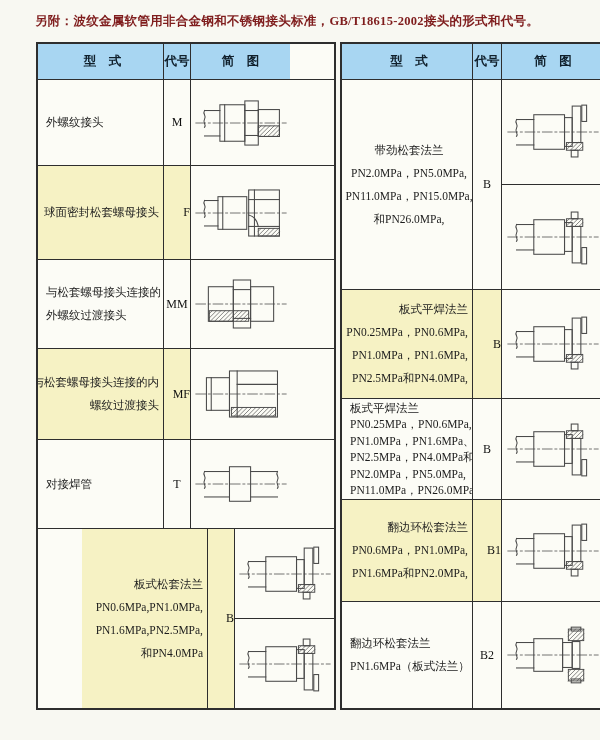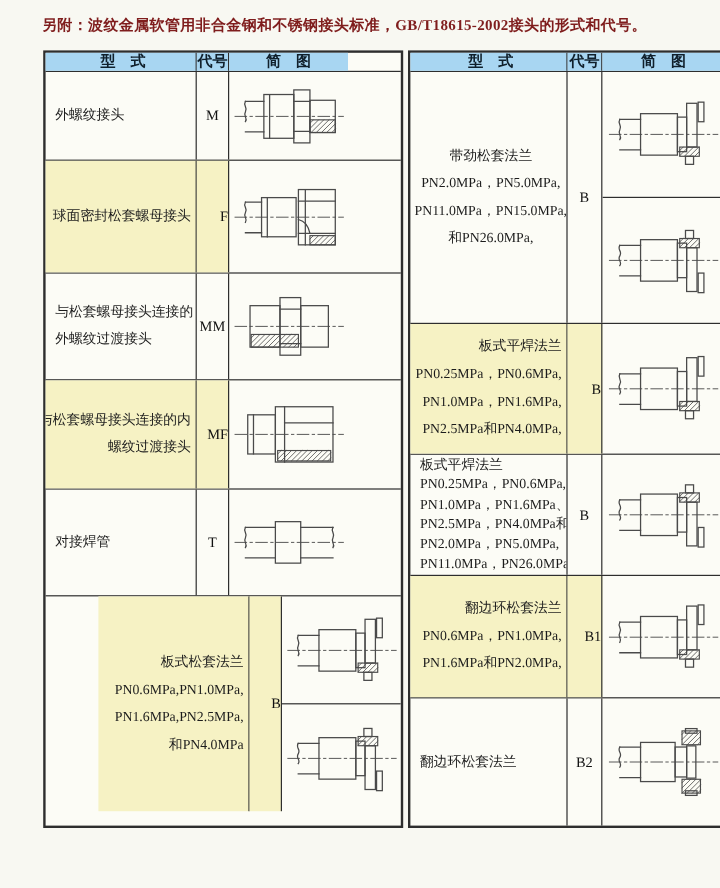--- a/index.html
+++ b/index.html
@@ -22,21 +22,21 @@
     background: var(--cell-bg,#fcfcf6);
   }
   .row { display:flex; border-bottom:1.5px solid var(--border,#2e2e2e); }
   .row:last-child { border-bottom:none; }
   .cell {
     border-right:1.5px solid var(--border,#2e2e2e);
     display:flex; flex-direction:column; justify-content:center;
     overflow:hidden;
   }
   .cell:last-child { border-right:none; }
-  .row.header { height:16px; }
+  .row.header { height:36px; }
   .row.header .cell {
     background: var(--header-bg,#a8d6f2);
     align-items:center; justify-content:center;
     font-weight:bold; font-size:12.5px; color:#10202c;
   }
   .row.hl .cell-type, .row.hl .cell-code { background: var(--hl-bg,#f6f2c4); align-items: flex-end; }
   .cell-type {
     font-size:11.5px; color:#1c1c1c;
     align-items:flex-start; padding:4px 4px 4px 8px;
   }
@@ -60,21 +60,21 @@
 
 <div class="page">
   <div class="page-title">另附：波纹金属软管用非合金钢和不锈钢接头标准，GB/T18615-2002接头的形式和代号。</div>
   <div class="tables">
     <div class="ftable tleft" id="table-left">
         <div class="row header">
           <div class="cell cell-type">型　式</div>
           <div class="cell cell-code">代号</div>
           <div class="cell cell-diag">简　图</div>
         </div>
-        <div class="row" style="height: 74px;">
+        <div class="row" style="height: 86px;">
           <div class="cell cell-type" style="line-height: 23px;">
             <div class="tline">外螺纹接头</div>
           </div>
           <div class="cell cell-code">M</div>
           <div class="cell cell-diag">
             <div class="diag-sub">
               <svg width="96" height="58" viewBox="0 0 100 60" fill="none" stroke="#4a4a4a" stroke-width="1.1" stroke-linecap="square">
                 <path d="M12,17c-2.5,4 2.5,5 0,9c-2.5,4 2.5,5 0,8.5"></path>
                 <line x1="12" y1="17" x2="28" y2="17"></line>
                 <line x1="12" y1="43.5" x2="28" y2="43.5"></line>
@@ -402,20 +402,21 @@
                 <line stroke-width="0.7" x1="77" y1="49" x2="81" y2="45"></line>
                 <rect x="69" y="49" width="7" height="7"></rect>
                 <line x1="3" y1="30" x2="97" y2="30" stroke-dasharray="10 3 2 3" stroke-width="0.8"></line>
               </svg>
             </div>
           </div>
         </div>
         <div class="row" style="height: 106px;">
           <div class="cell cell-type" style="line-height: 23px;">
             <div class="tline">翻边环松套法兰</div>
+            <div class="tline">PN1.6MPa（板式法兰）</div>
           </div>
           <div class="cell cell-code">B2</div>
           <div class="cell cell-diag">
             <div class="diag-sub">
               <svg width="96" height="58" viewBox="0 0 100 60" fill="none" stroke="#4a4a4a" stroke-width="1.1" stroke-linecap="square">
                 <path d="M12,17c-2.5,4 2.5,5 0,9c-2.5,4 2.5,5 0,8.5"></path>
                 <line x1="12" y1="17" x2="30" y2="17"></line>
                 <line x1="12" y1="43.5" x2="30" y2="43.5"></line>
                 <rect x="30" y="13" width="30" height="34"></rect>
                 <rect x="60" y="17" width="10" height="26"></rect>

